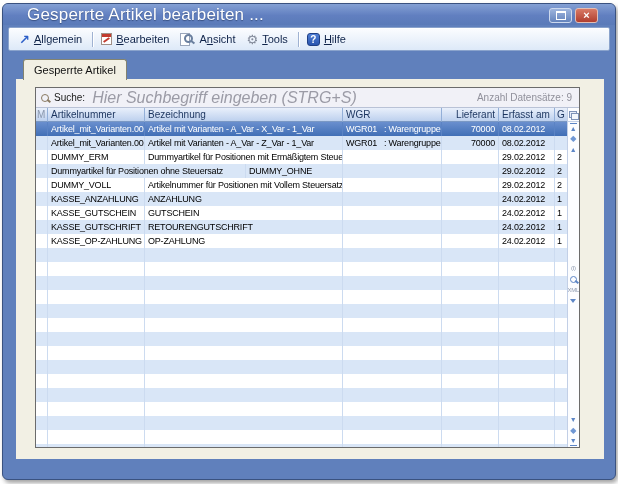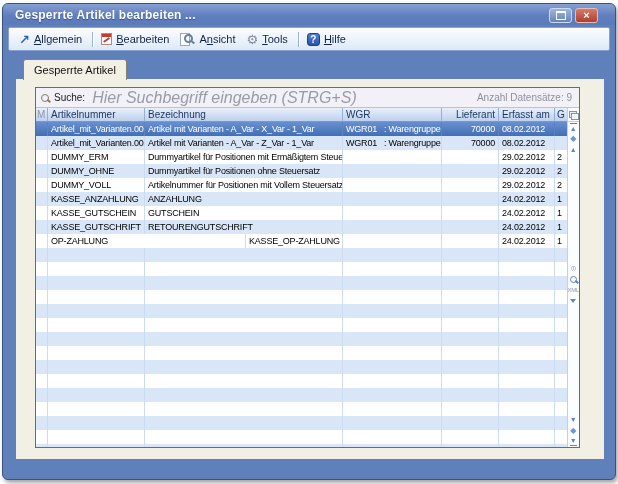--- a/index.html
+++ b/index.html
@@ -5,21 +5,21 @@
   html,body{margin:0;padding:0;background:#fff;font-family:"Liberation Sans","DejaVu Sans",sans-serif;}
   .stage{position:relative;width:618px;height:484px;overflow:hidden;}
 
   
   .window{position:absolute;left:2px;top:3px;width:612px;height:475px;
     background:#6080bc;border:1px solid #3a5280;border-radius:6px;
     box-shadow:2px 3px 4px rgba(90,90,90,.55);}
   .titlebar{position:absolute;left:0;top:0;right:0;height:21px;
     background:linear-gradient(180deg,#84a0d4 0%,#617fc0 55%,#5a7ab8 100%);
     border-radius:5px 5px 0 0;display:flex;align-items:center;padding-left:12px;}
-  .title-text{color:#fff;font-size:12px;font-weight:bold;letter-spacing:.2px;text-shadow:0 1px 1px rgba(30,50,90,.6);}
+  .title-text{color:#fff;font-size:17px;font-weight:normal;letter-spacing:.2px;text-shadow:0 1px 1px rgba(30,50,90,.6);margin-left:12px;}
   .win-btns{position:absolute;right:17px;top:4px;display:flex;gap:3px;}
   .wbtn{width:23px;height:15px;border-radius:3px;display:flex;align-items:center;justify-content:center;box-sizing:border-box;}
   .wbtn.restore{background:linear-gradient(#9db4dd,#6584bd);border:1px solid #cdd9ee;}
   .glyph-restore{width:8px;height:6px;border:1px solid #fff;border-top-width:2px;}
   .wbtn.close{background:linear-gradient(#d97a66,#b03e2f);border:1px solid #e3beb4;color:#fff;font-size:11px;font-weight:bold;line-height:1;}
 
   
   .toolbar{position:absolute;left:5px;top:23px;right:5px;height:24px;box-sizing:border-box;
     background:linear-gradient(180deg,#fcfdff,#dde9f8);border:1px solid #8aa3cc;border-radius:2px;
     box-shadow:inset 0 1px 0 #fff;display:flex;align-items:center;padding:0 6px;font-size:11px;color:#10244a;}
@@ -189,22 +189,22 @@
                   <div class="cell c-m"></div>
                   <div class="cell c-art">DUMMY_ERM</div>
                   <div class="cell c-bez">Dummyartikel für Positionen mit Ermäßigtem Steuersatz</div>
                   <div class="cell c-wgr"></div>
                   <div class="cell c-lief"></div>
                   <div class="cell c-erf">29.02.2012</div>
                   <div class="cell c-g">2</div>
                 </div>
                 <div class="row alt">
                   <div class="cell c-m"></div>
+                  <div class="cell c-bez">Dummyartikel für Positionen ohne Steuersatz</div>
                   <div class="cell c-art">DUMMY_OHNE</div>
-                  <div class="cell c-bez">Dummyartikel für Positionen ohne Steuersatz</div>
                   <div class="cell c-wgr"></div>
                   <div class="cell c-lief"></div>
                   <div class="cell c-erf">29.02.2012</div>
                   <div class="cell c-g">2</div>
                 </div>
                 <div class="row">
                   <div class="cell c-m"></div>
                   <div class="cell c-art">DUMMY_VOLL</div>
                   <div class="cell c-bez">Artikelnummer für Positionen mit Vollem Steuersatz</div>
                   <div class="cell c-wgr"></div>
@@ -234,22 +234,22 @@
                   <div class="cell c-m"></div>
                   <div class="cell c-art">KASSE_GUTSCHRIFT</div>
                   <div class="cell c-bez">RETOURENGUTSCHRIFT</div>
                   <div class="cell c-wgr"></div>
                   <div class="cell c-lief"></div>
                   <div class="cell c-erf">24.02.2012</div>
                   <div class="cell c-g">1</div>
                 </div>
                 <div class="row">
                   <div class="cell c-m"></div>
+                  <div class="cell c-art">KASSE_OP-ZAHLUNG</div>
                   <div class="cell c-bez">OP-ZAHLUNG</div>
-                  <div class="cell c-art">KASSE_OP-ZAHLUNG</div>
                   <div class="cell c-wgr"></div>
                   <div class="cell c-lief"></div>
                   <div class="cell c-erf">24.02.2012</div>
                   <div class="cell c-g">1</div>
                 </div>
                 <div class="row alt">
                   <div class="cell c-m"></div>
                   <div class="cell c-art"></div>
                   <div class="cell c-bez"></div>
                   <div class="cell c-wgr"></div>

